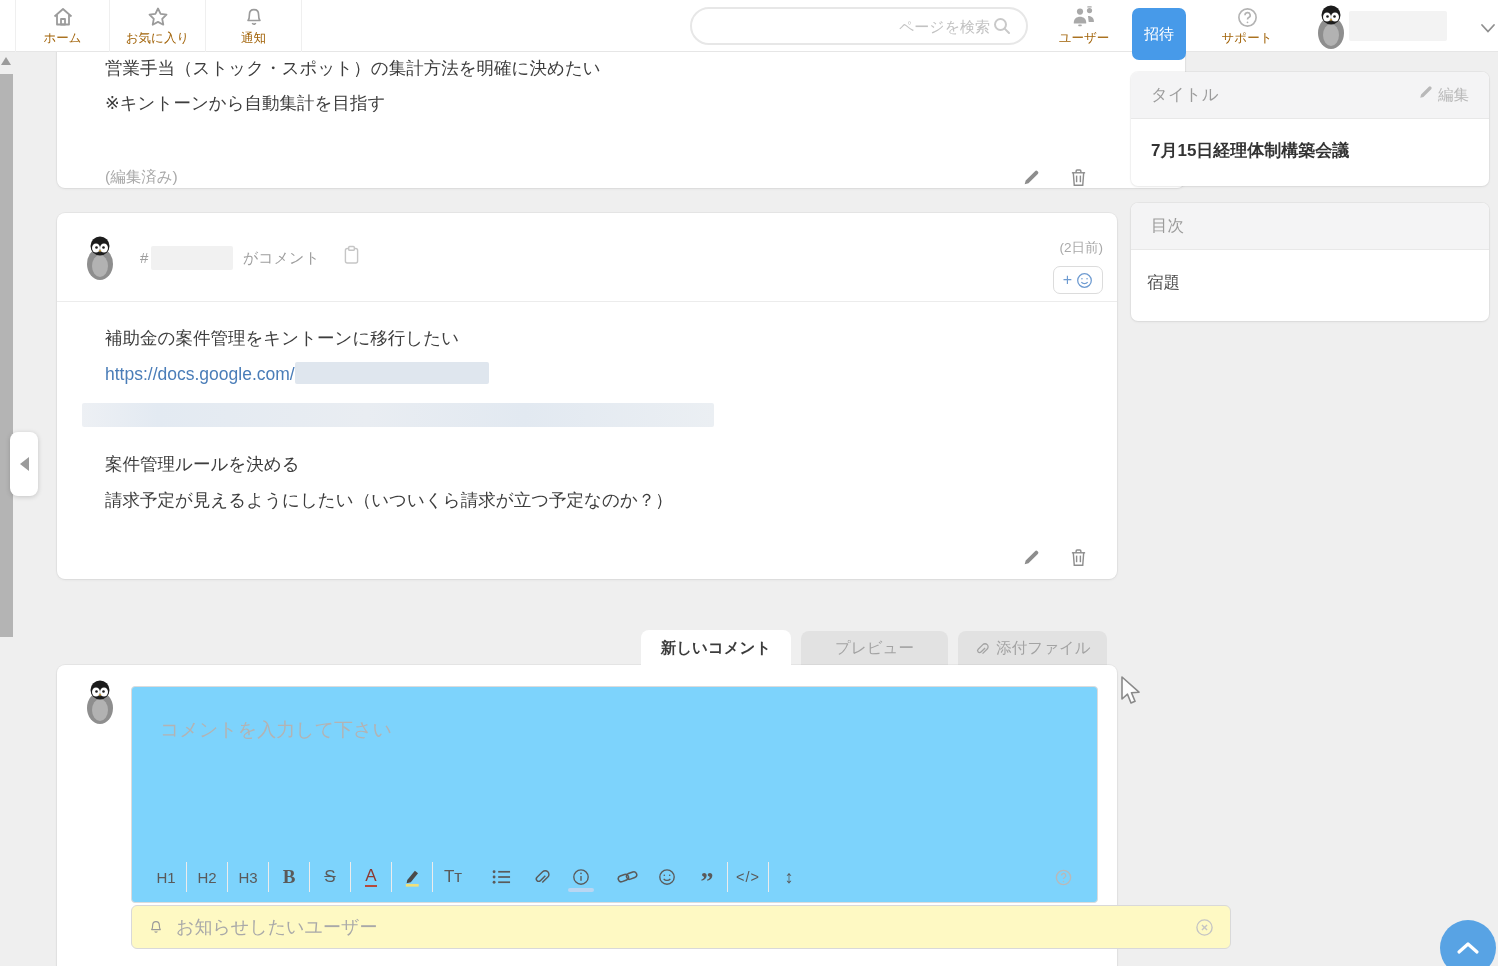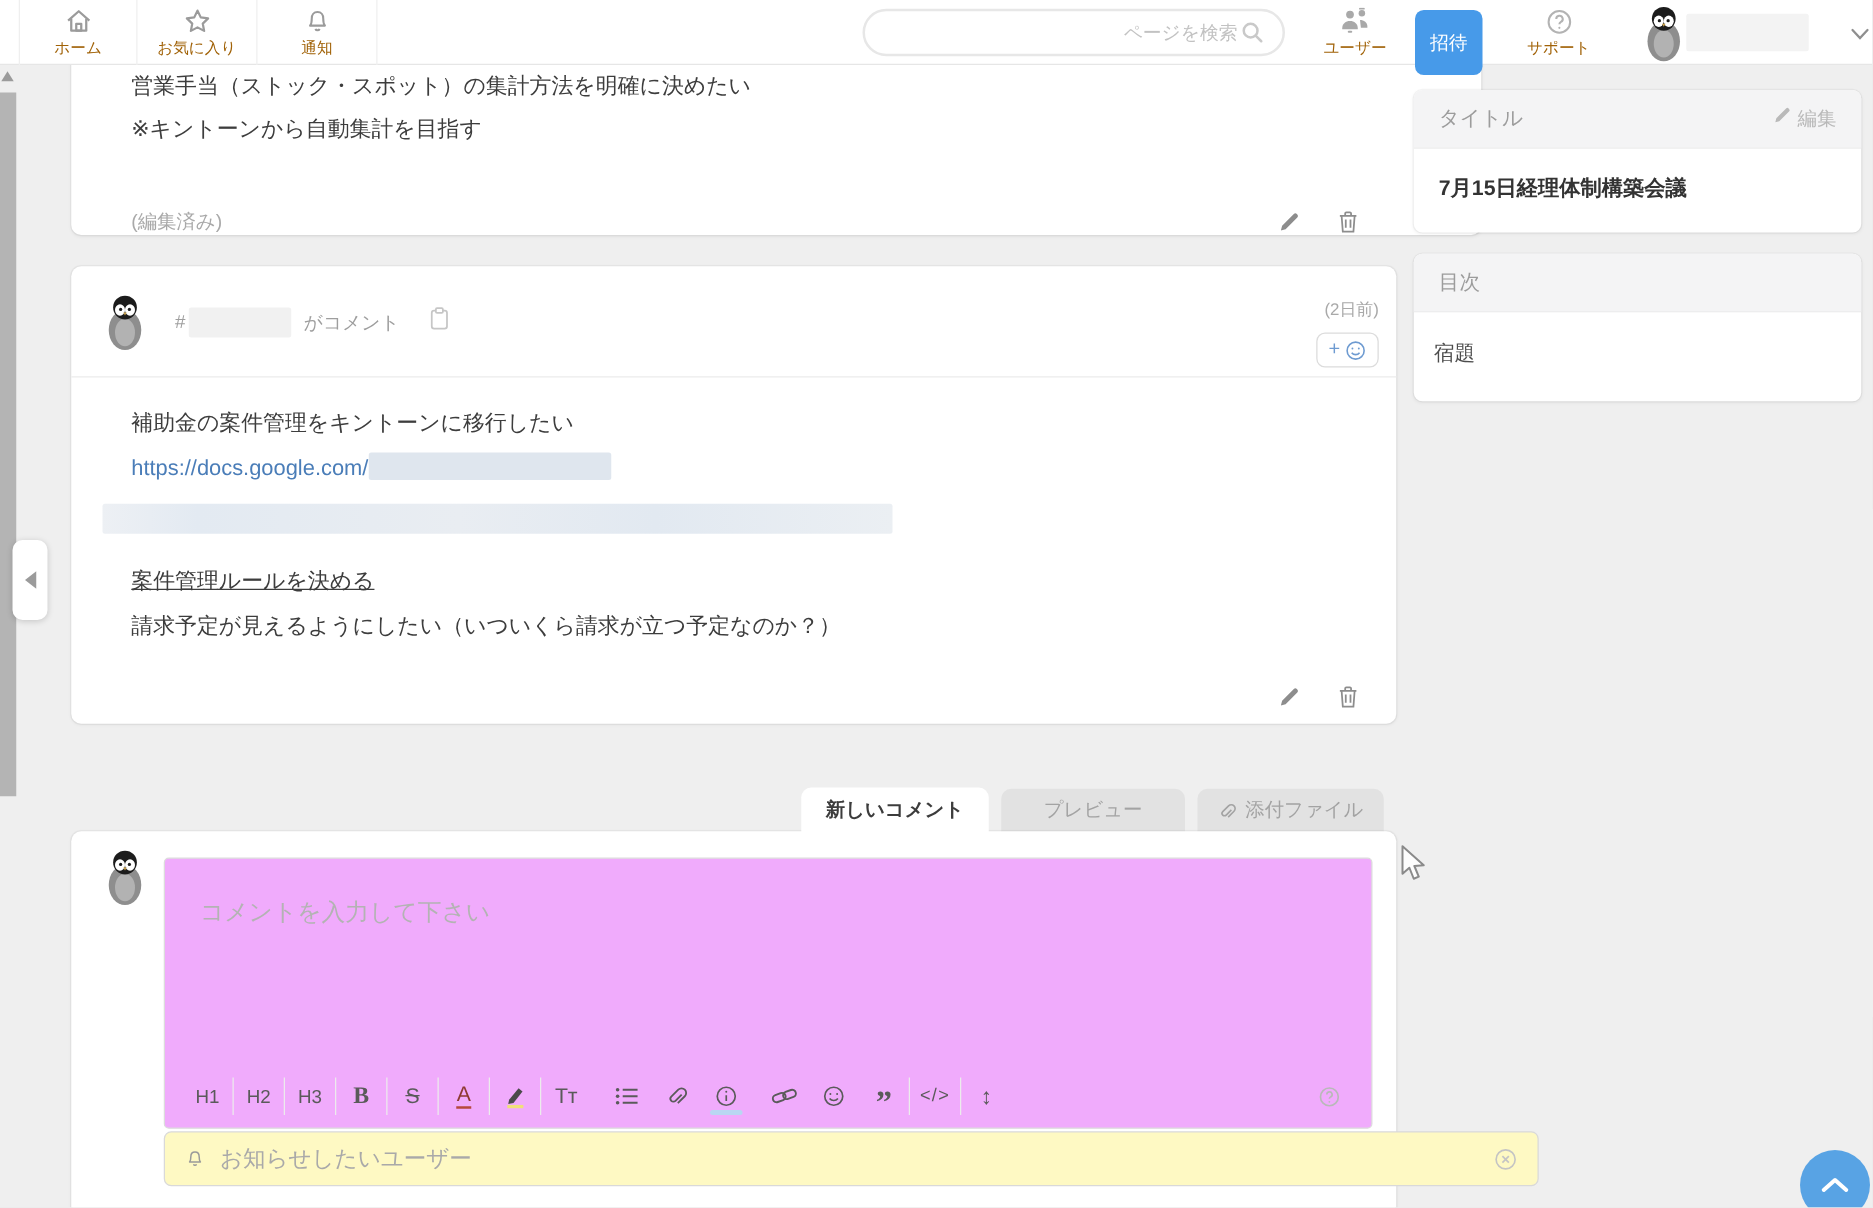--- a/index.html
+++ b/index.html
@@ -48,21 +48,21 @@
   .blur-strip{position:absolute;left:25px;top:190px;width:632px;height:24px;border-radius:2px;
     background:linear-gradient(90deg,#edf0f4 0%,#e3eaf2 12%,#e9edf2 45%,#e2e9f1 70%,#ebeff3 100%);}
   a.link{color:#4a7db8;text-decoration:none;}
 
   
   .tab{position:absolute;height:35px;border-radius:8px 8px 0 0;display:flex;align-items:center;
     justify-content:center;font-size:15.5px;cursor:pointer;gap:7px;}
   .tab.active{background:#fff;color:#3c3c3c;font-weight:bold;z-index:3;height:36px;}
   .tab.inactive{background:#e2e2e2;color:#a3a3a3;z-index:1;}
   .editor-box{position:absolute;left:74px;top:21px;width:967px;height:217px;
-    border:1px solid #dcdcdc;border-radius:4px;background:#f0abfc;}
+    border:1px solid #dcdcdc;border-radius:4px;background:#7dd3fc;}
   .editor-box textarea{display:block;width:100%;height:166px;border:none;outline:none;resize:none;
     padding:30px 28px;font-size:19px;font-family:inherit;color:#444;background:transparent;}
   .editor-box textarea::placeholder{color:#b3b3b3;}
   .toolbar{position:absolute;left:0;right:0;bottom:0;height:50px;display:flex;align-items:center;
     padding:0 14px;}
   .tb-btn{min-width:40px;height:34px;display:flex;align-items:center;justify-content:center;
     color:#5a5a5a;font-size:16px;cursor:pointer;position:relative;}
   .tb-sep{width:1px;height:30px;background:#ececec;}
   .tb-b{font-weight:bold;font-family:"Liberation Serif","DejaVu Serif",serif;font-size:19px;}
   .tb-s{text-decoration:line-through;font-size:17px;}
@@ -249,21 +249,21 @@
           </svg>
       </span>
     </button>
     <div class="divider" style="top:88px;"></div>
 
     <div class="c-text" style="left:48px;top:149px;">
       <a href="#" class="link">https://docs.google.com/</a><span class="blur-link"></span>
     </div>
     <div class="c-text" style="left:48px;top:113px;">補助金の案件管理をキントーンに移行したい</div>
     <div class="blur-strip"></div>
-    <div class="c-text" style="left:48px;top:239px;text-decoration:underline;">案件管理ルールを決める</div>
+    <div class="c-text" style="left:48px;top:239px;">案件管理ルールを決める</div>
     <div class="c-text" style="left:48px;top:275px;">請求予定が見えるようにしたい（いついくら請求が立つ予定なのか？）</div>
 
     <div class="icon-btn" style="left:963px;top:334px;">
       <svg width="18" height="18" viewBox="0 0 20 20" fill="#8d8d8d">
           <path d="M3 17 l1.1-4.2 L14.5 2.4 a1.9 1.9 0 0 1 2.7 0 l.4 .4 a1.9 1.9 0 0 1 0 2.7 L7.2 15.9 Z"></path>
         </svg>
     </div>
     <div class="icon-btn" style="left:1010px;top:333px;">
       <svg width="17" height="19" viewBox="0 0 18 20" fill="none" stroke="#8d8d8d" stroke-width="1.5">
           <path d="M2 5 H16"></path>

